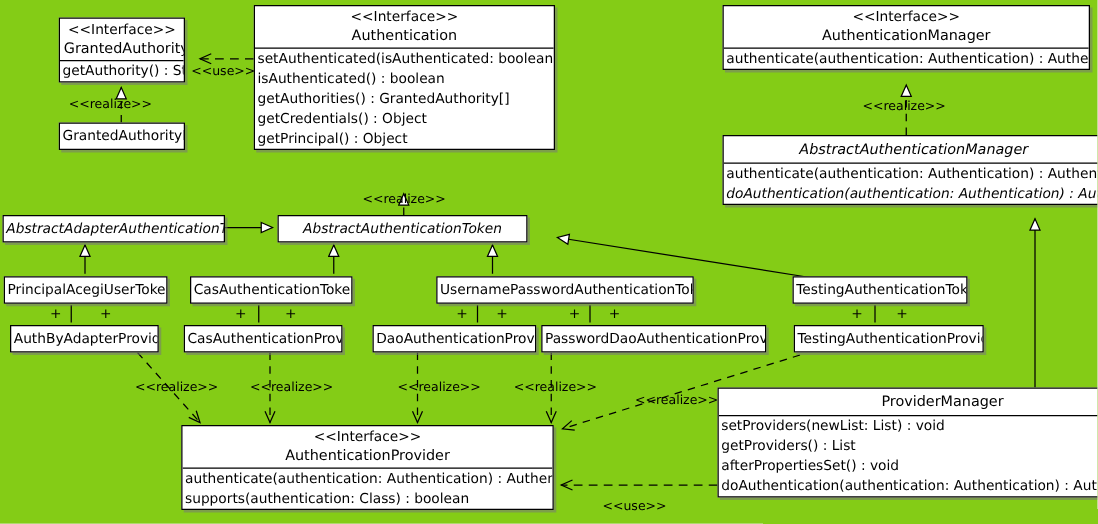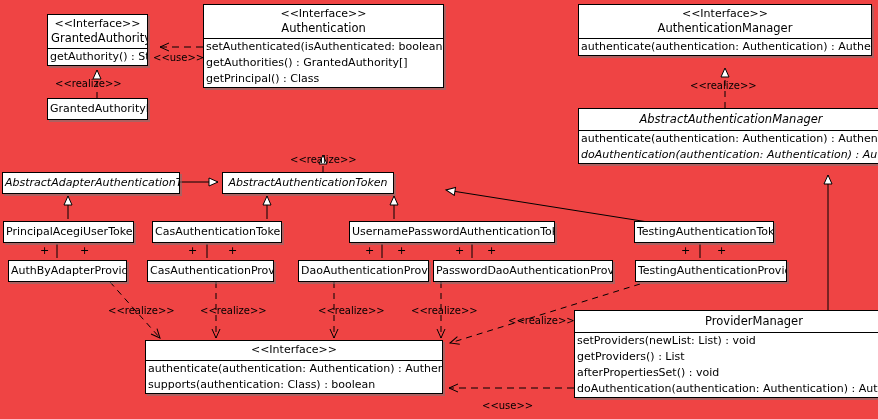--- a/index.html
+++ b/index.html
@@ -5,21 +5,21 @@
 <style>
   html, body {
     margin: 0;
     padding: 0;
     background: #efefef;
   }
   #canvas {
     position: relative;
     width: 878px;
     height: 419px;
-    background: #ef4444;
+    background: #84cc16;
     overflow: hidden;
     font-family: "DejaVu Sans", "Liberation Sans", sans-serif;
   }
   svg.edges {
     position: absolute;
     left: 0; top: 0;
     width: 878px; height: 419px;
     pointer-events: none;
     z-index: 1;
   }
@@ -175,22 +175,24 @@
     <div class="simple-name">GrantedAuthorityImpl</div>
   </div>
 
   <div class="uml" style="left:203px; top:4px; width:241px;">
     <div class="hdr">
       <span class="stereo">&lt;&lt;Interface&gt;&gt;</span>
       <span class="cname">Authentication</span>
     </div>
     <div class="compartment">
       <div class="member">setAuthenticated(isAuthenticated: boolean) : void</div>
+      <div class="member">isAuthenticated() : boolean</div>
       <div class="member">getAuthorities() : GrantedAuthority[]</div>
-      <div class="member">getPrincipal() : Class</div>
+      <div class="member">getCredentials() : Object</div>
+      <div class="member">getPrincipal() : Object</div>
     </div>
   </div>
 
   <div class="uml" style="left:578px; top:4px; width:294px;">
     <div class="hdr">
       <span class="stereo">&lt;&lt;Interface&gt;&gt;</span>
       <span class="cname">AuthenticationManager</span>
     </div>
     <div class="compartment">
       <div class="member">authenticate(authentication: Authentication) : Authentication</div>
@@ -204,21 +206,21 @@
     <div class="compartment">
       <div class="member">authenticate(authentication: Authentication) : Authentication</div>
       <div class="member italic">doAuthentication(authentication: Authentication) : Authentication</div>
     </div>
   </div>
 
   <div class="uml" style="left:2px; top:172px; width:178px; height:22px;">
     <div class="simple-name italic">AbstractAdapterAuthenticationToken</div>
   </div>
 
-  <div class="uml" style="left:222px; top:172px; width:172px; height:22px;">
+  <div class="uml" style="left:222px; top:172px; width:200px; height:22px;">
     <div class="simple-name italic">AbstractAuthenticationToken</div>
   </div>
 
   <div class="uml" style="left:3px; top:221px; width:131px; height:22px;">
     <div class="simple-name">PrincipalAcegiUserToken</div>
   </div>
 
   <div class="uml" style="left:152px; top:221px; width:130px; height:22px;">
     <div class="simple-name">CasAuthenticationToken</div>
   </div>
@@ -258,20 +260,21 @@
     <div class="simple-name">PasswordDaoAuthenticationProvider</div>
   </div>
 
   <div class="uml" style="left:635px; top:260px; width:152px; height:22px;">
     <div class="simple-name">TestingAuthenticationProvider</div>
   </div>
 
   <div class="uml" style="left:145px; top:340px; width:298px;">
     <div class="hdr">
       <span class="stereo">&lt;&lt;Interface&gt;&gt;</span>
+      <span class="cname">AuthenticationProvider</span>
     </div>
     <div class="compartment">
       <div class="member">authenticate(authentication: Authentication) : Authentication</div>
       <div class="member">supports(authentication: Class) : boolean</div>
     </div>
   </div>
 
   <div class="uml" style="left:574px; top:310px; width:360px;">
     <div class="hdr" style="padding-top:3px; padding-bottom:4px;">
       <span class="cname">ProviderManager</span>

